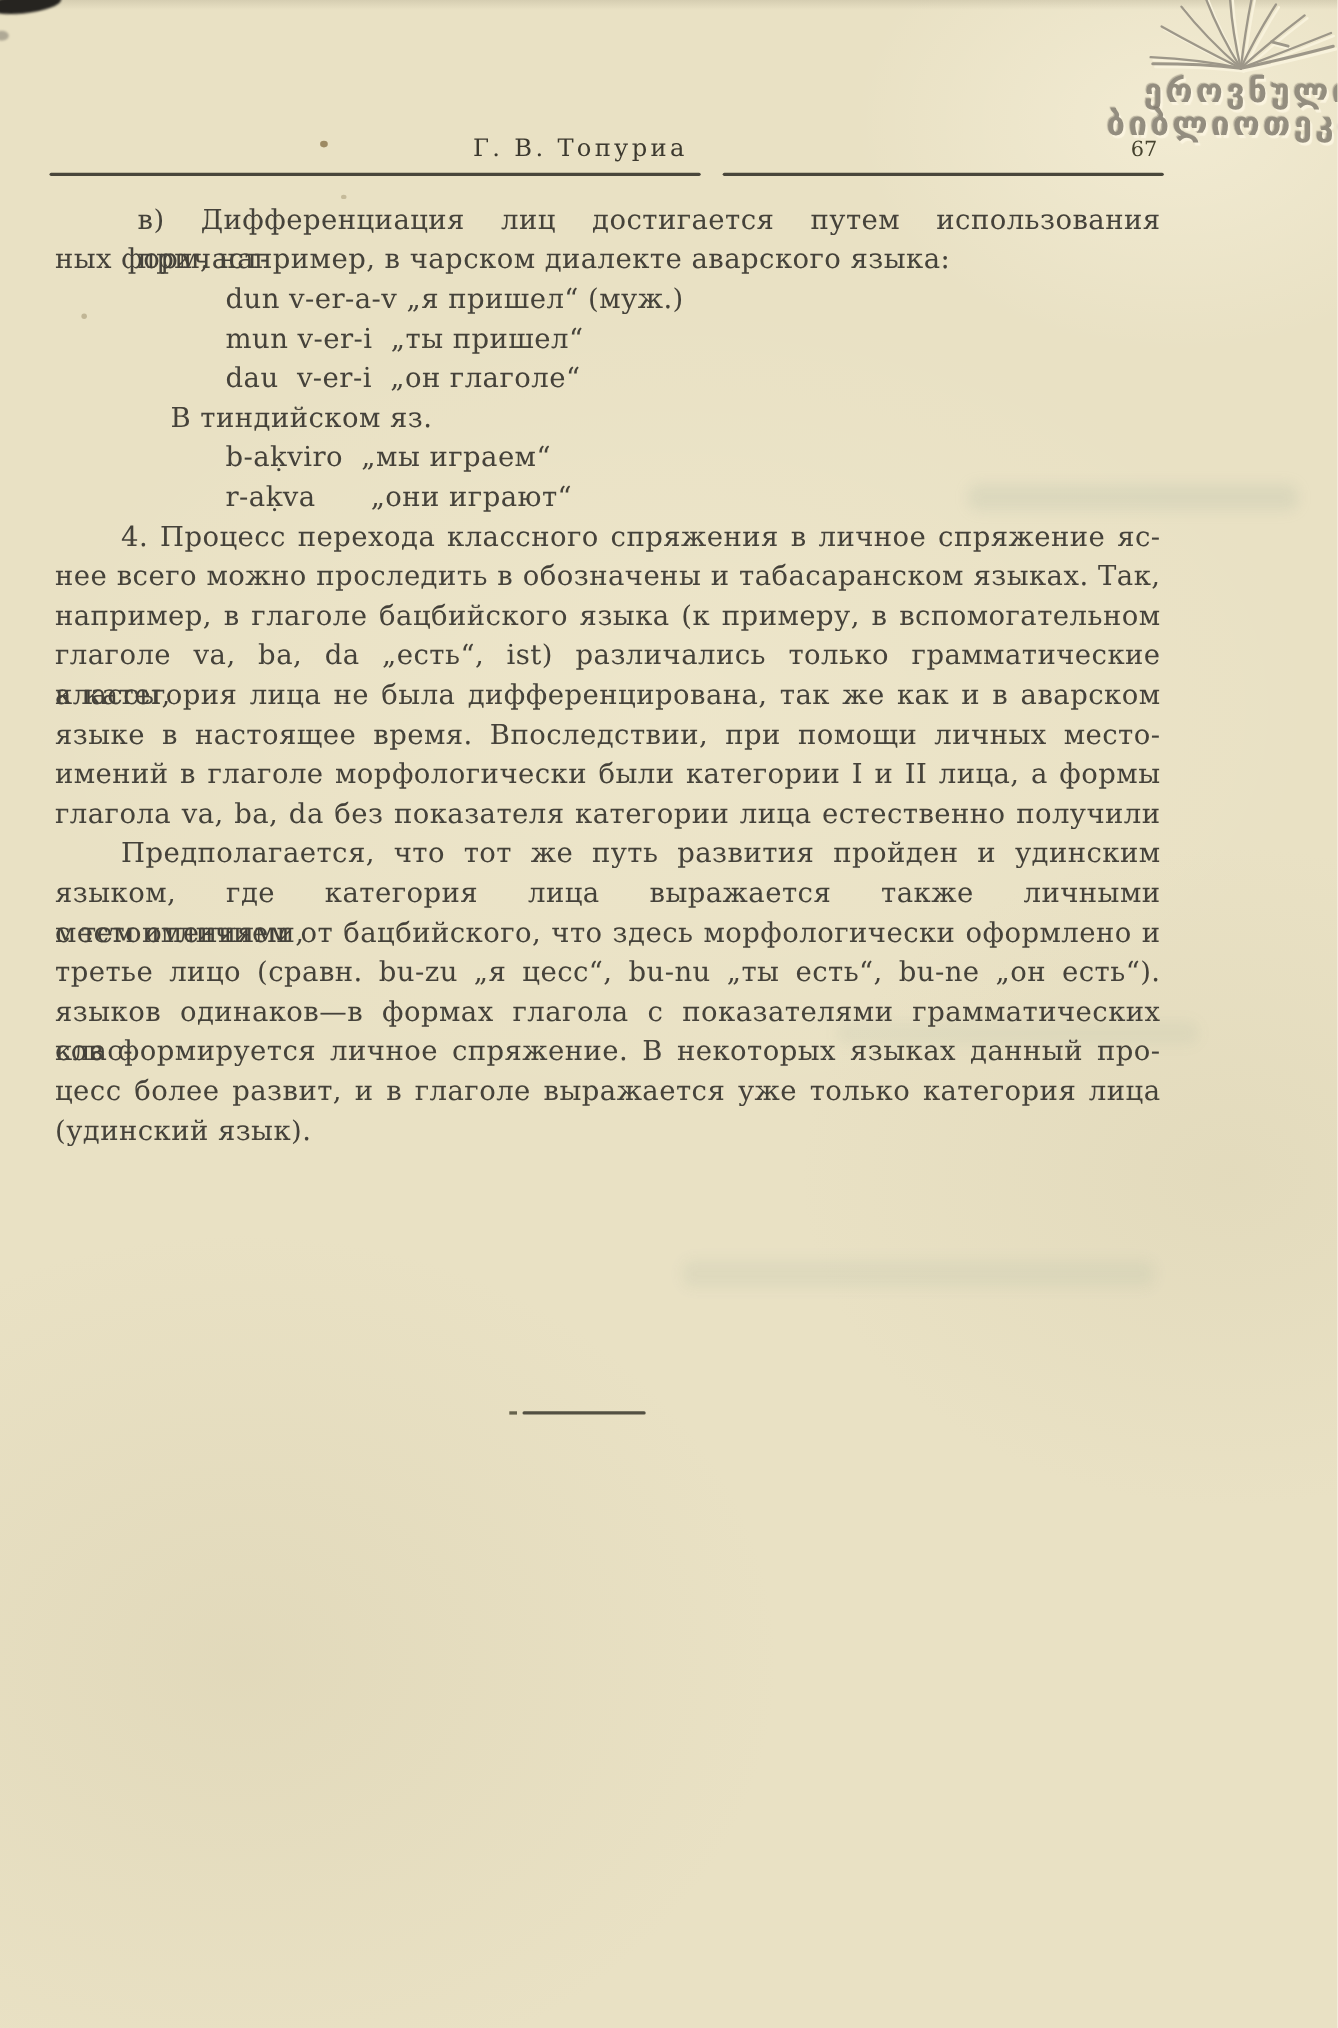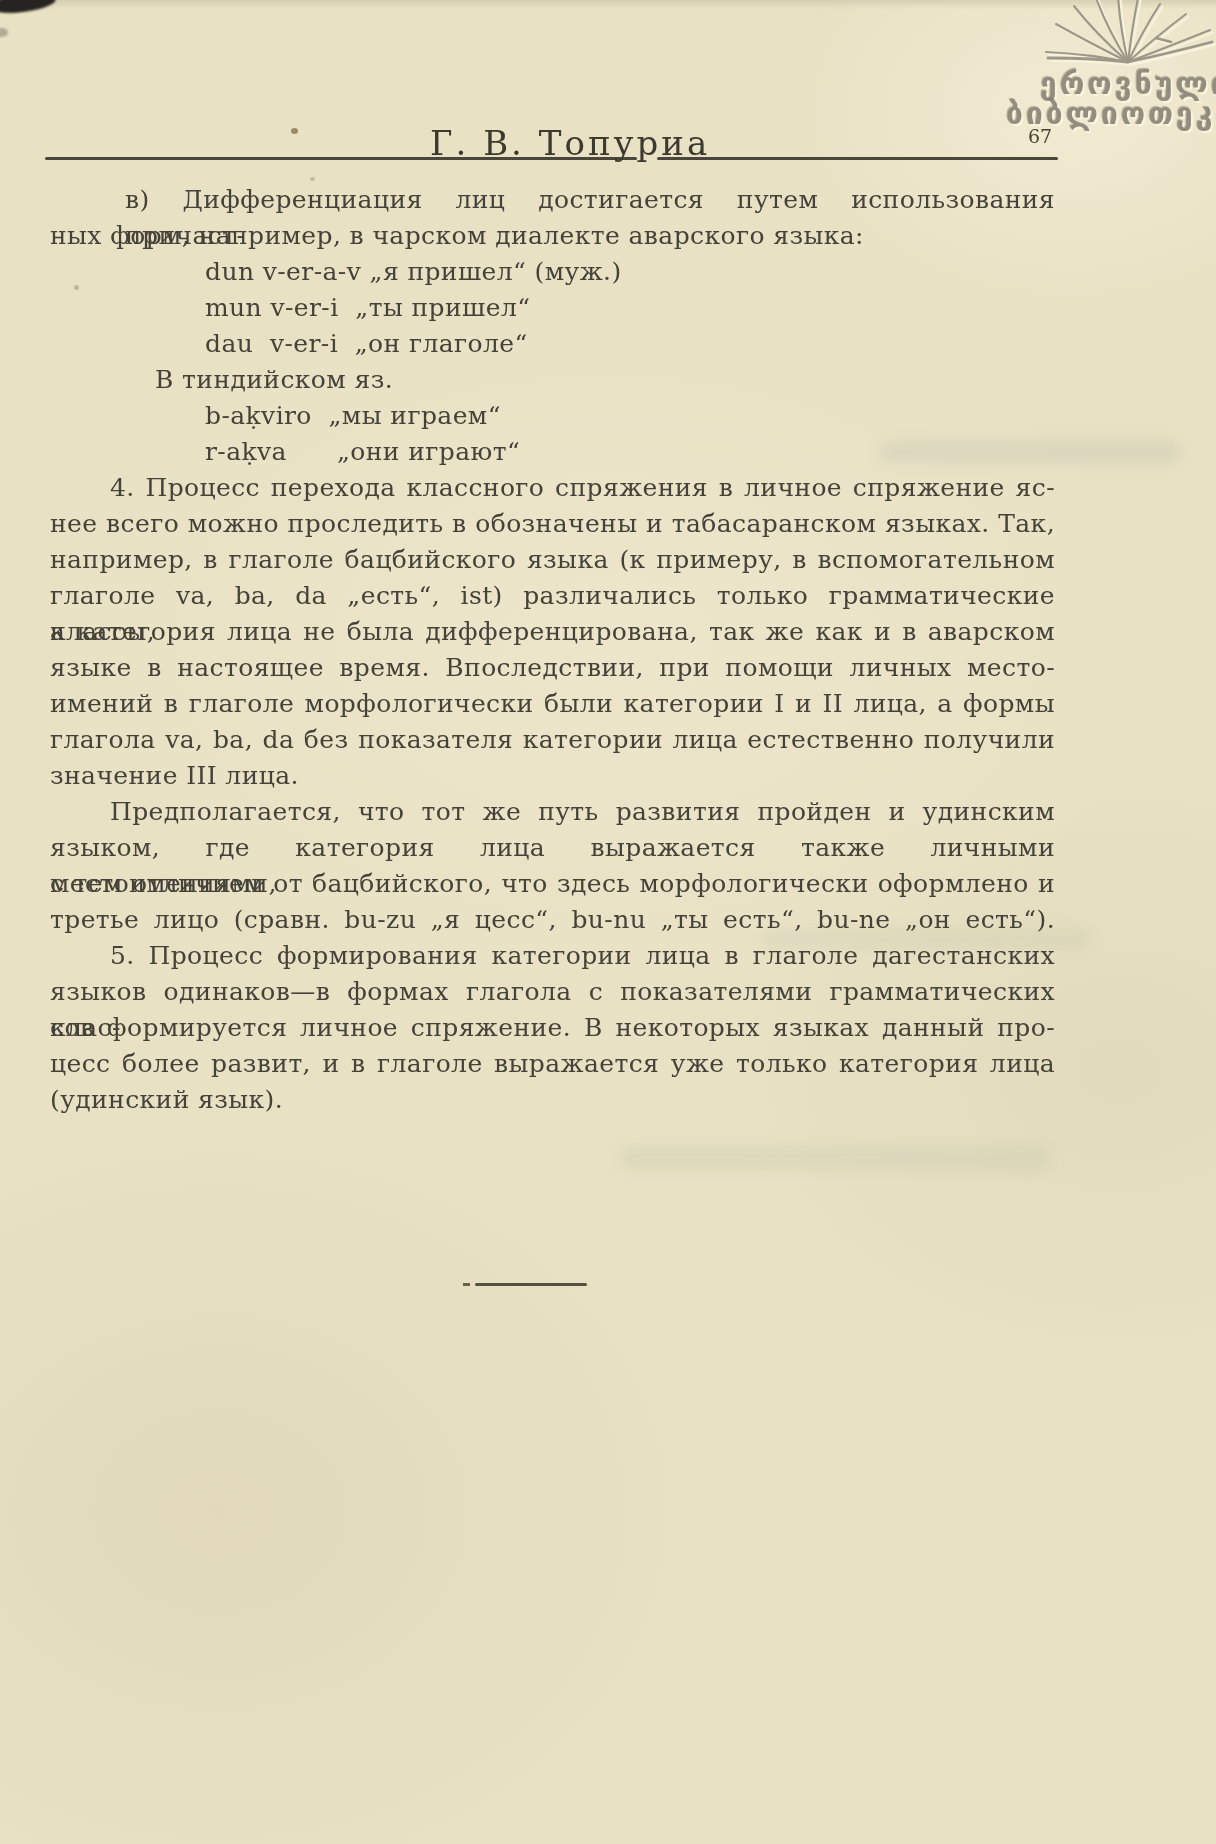--- a/index.html
+++ b/index.html
@@ -16,21 +16,21 @@
       radial-gradient(ellipse 700px 560px at 18% 82%, rgba(200,190,155,0.22), rgba(200,190,155,0) 70%),
       radial-gradient(ellipse 560px 430px at 92% 58%, rgba(205,196,162,0.22), rgba(205,196,162,0) 70%),
       radial-gradient(ellipse 800px 500px at 50% 35%, rgba(255,250,230,0.18), rgba(255,250,230,0) 75%);
     font-family: "DejaVu Serif", serif;
     color: #45423a;
   }
 
   
   .author {
     position: absolute; left: 430px; top: 123px;
-    font-size: 34px; letter-spacing: 3px; color: #3c392f;
+    font-size: 22px; letter-spacing: 3px; color: #3c392f;
     white-space: pre;
   }
   .pagenum {
     position: absolute; left: 1028px; top: 125px;
     font-size: 19px; color: #46432a; color: #46432f;
   }
   .rule { position: absolute; top: 157px; height: 3px; background: #3b382f; opacity: .92; border-radius: 2px; }
   .rule.seg1 { left: 45px; width: 592px; }
   .rule.seg2 { left: 657px; width: 401px; }
 
@@ -139,26 +139,24 @@
       <div class="line ex l">b-aḳviro  „мы играем“</div>
       <div class="line ex l">r-aḳva      „они играют“</div>
       <div class="line ind j">4. Процесс перехода классного спряжения в личное спряжение яс-</div>
       <div class="line j">нее всего можно проследить в обозначены и табасаранском языках. Так,</div>
       <div class="line j">например, в глаголе бацбийского языка (к примеру, в вспомогательном</div>
       <div class="line j">глаголе va, ba, da „есть“, ist) различались только грамматические классы,</div>
       <div class="line j">а категория лица не была дифференцирована, так же как и в аварском</div>
       <div class="line j">языке в настоящее время. Впоследствии, при помощи личных место-</div>
       <div class="line j">имений в глаголе морфологически были категории I и II лица, а формы</div>
       <div class="line j">глагола va, ba, da без показателя категории лица естественно получили</div>
-      <div class="line l">значение III лица.</div>
       <div class="line ind j">Предполагается, что тот же путь развития пройден и удинским</div>
       <div class="line j">языком, где категория лица выражается также личными местоимениями,</div>
       <div class="line j">с тем отличием от бацбийского, что здесь морфологически оформлено и</div>
       <div class="line j">третье лицо (сравн. bu-zu „я цесс“, bu-nu „ты есть“, bu-ne „он есть“).</div>
-      <div class="line ind j">5. Процесс формирования категории лица в глаголе дагестанских</div>
       <div class="line j">языков одинаков—в формах глагола с показателями грамматических клас-</div>
       <div class="line j">сов формируется личное спряжение. В некоторых языках данный про-</div>
       <div class="line j">цесс более развит, и в глаголе выражается уже только категория лица</div>
       <div class="line l">(удинский язык).</div>
     </div>
 
   <div class="divider">
     <span class="dash"></span>
     <span class="bar"></span>
   </div>

